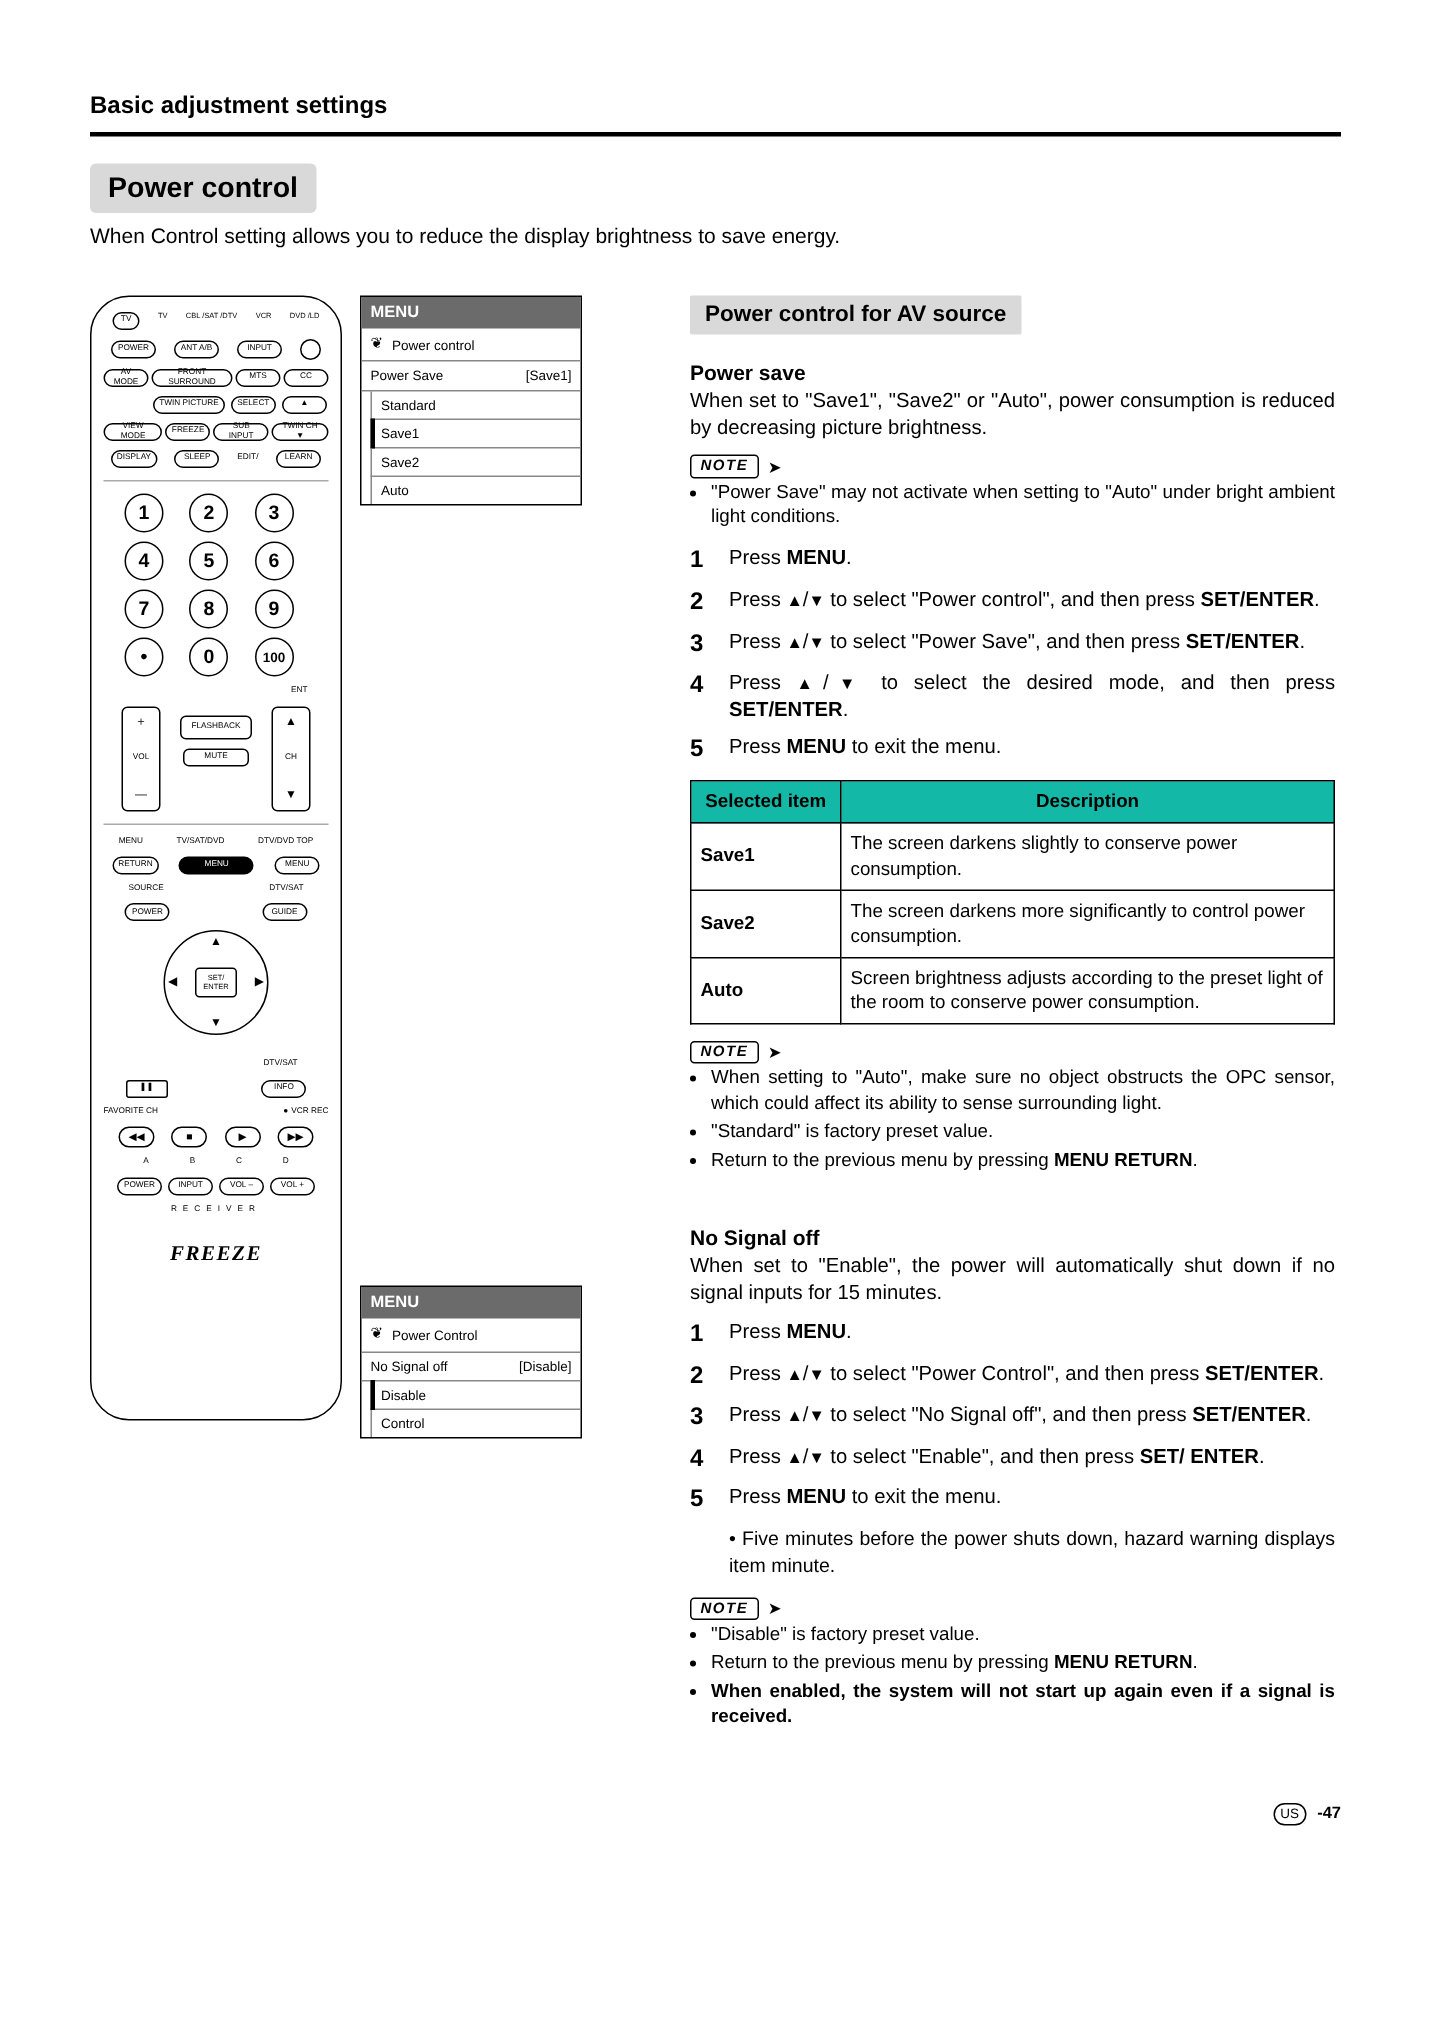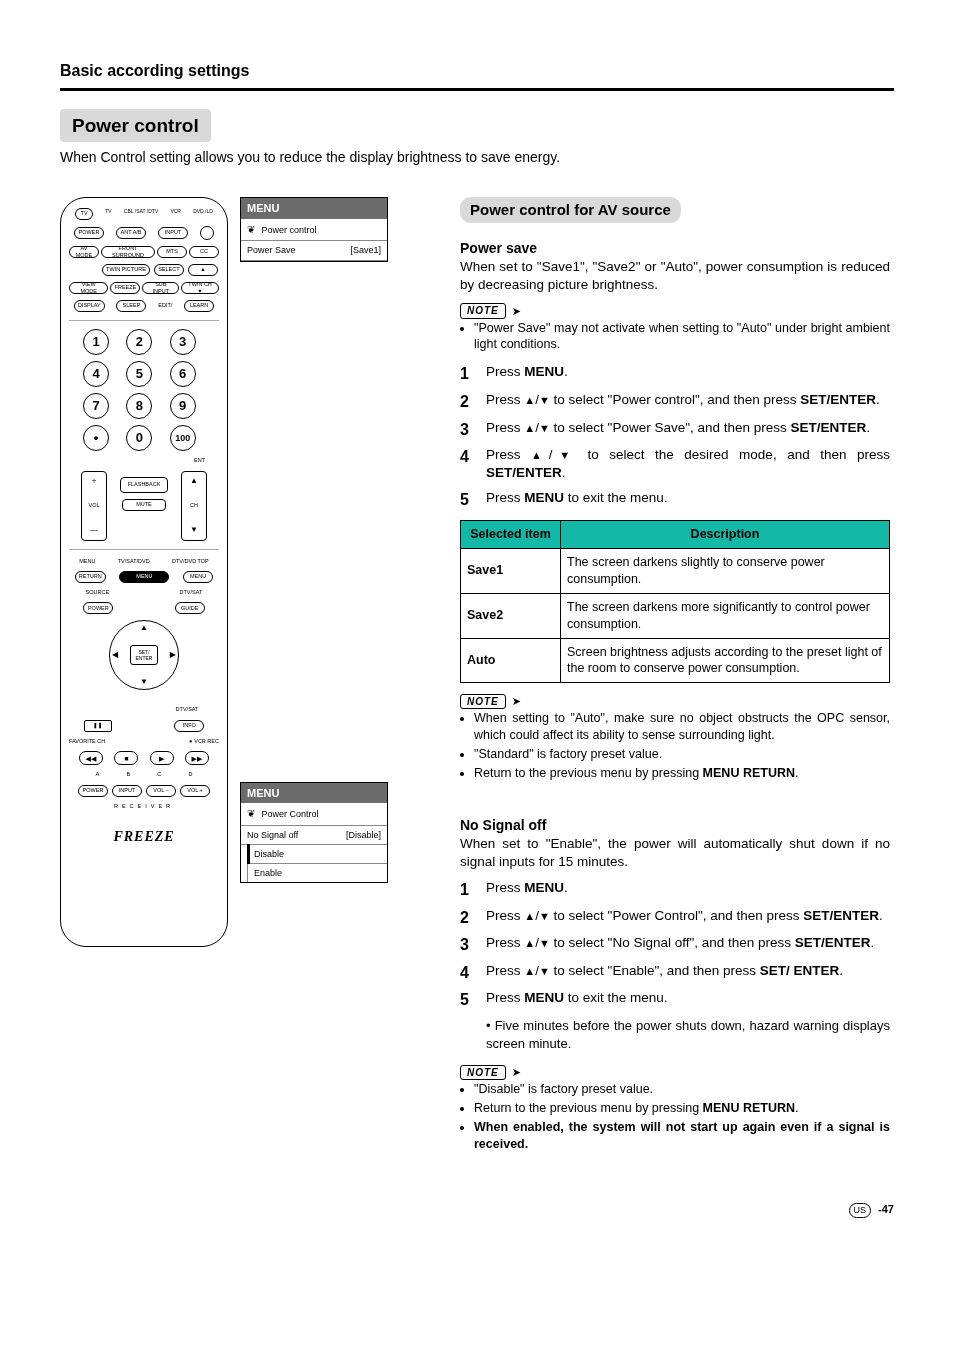--- a/index.html
+++ b/index.html
@@ -117,21 +117,21 @@
     left:-1px; top:-1px; bottom:-1px; width:3px;
     background:#000;
   }
   
   .sub-badge {
     display:inline-block;
     background:#d9d9d9;
     font-weight:bold;
     font-size:15px;
     padding:3px 10px;
-    border-radius:11px;
+    border-radius:1px;
     margin-bottom:8px;
   }
   .h4 { font-weight:bold; font-size:14px; margin-top:8px; }
   .para { font-size:13.5px; text-align:justify; margin-bottom:6px;}
   .note-label {
     display:inline-block;
     border:1px solid #000;
     border-radius:3px;
     padding:0 6px;
     font-size:10px;
@@ -184,21 +184,21 @@
     padding:0 4px;
     font-size:9px;
     margin-right:4px;
   }
 </style>
 </head>
 <body>
 
 
 
-<div class="section-header">Basic according settings</div>
+<div class="section-header">Basic adjustment settings</div>
 <hr class="thick-rule">
 
 <div class="title-badge">Power control</div>
 <div class="intro">When Control setting allows you to reduce the display brightness to save energy.</div>
 
 <div class="columns">
 
   <div class="left-col">
     <div class="remote-col">
       <div class="remote">
@@ -346,37 +346,43 @@
       <div class="osd">
         <div class="osd-header">MENU</div>
         <div class="osd-title-row">
           <span class="leaf">❦</span>
           <span>Power control</span>
         </div>
         <div class="osd-setting-row">
           <span>Power Save</span>
           <span>[Save1]</span>
         </div>
+        <div id="osd1-options">
+            <div class="osd-option">Standard</div>
+            <div class="osd-option selected">Save1</div>
+            <div class="osd-option">Save2</div>
+            <div class="osd-option">Auto</div>
+          </div>
       </div>
 
       <div style="height:480px"></div>
 
       <div class="osd">
         <div class="osd-header">MENU</div>
         <div class="osd-title-row">
           <span class="leaf">❦</span>
           <span>Power Control</span>
         </div>
         <div class="osd-setting-row">
           <span>No Signal off</span>
           <span>[Disable]</span>
         </div>
         <div id="osd2-options">
             <div class="osd-option selected">Disable</div>
-            <div class="osd-option">Enable</div>
+            <div class="osd-option">Control</div>
           </div>
       </div>
     </div>
   </div>
 
   <div class="right-col">
     <div class="sub-badge">Power control for AV source</div>
     <div class="h4">Power save</div>
     <div class="para">When set to "Save1", "Save2" or "Auto", power consumption is reduced by decreasing picture brightness.</div>
 
@@ -460,21 +466,21 @@
           <div class="body">Press <span class="arrow-glyph">▲</span>/<span class="arrow-glyph">▼</span> to select "No Signal off", and then press <span class="bold">SET/ENTER</span>.</div>
         </div>
         <div class="step">
           <div class="num">4</div>
           <div class="body">Press <span class="arrow-glyph">▲</span>/<span class="arrow-glyph">▼</span> to select "Enable", and then press <span class="bold">SET/ ENTER</span>.</div>
         </div>
         <div class="step">
           <div class="num">5</div>
           <div class="body">Press <span class="bold">MENU</span> to exit the menu.</div>
         </div>
-        <div class="sub-bullet">Five minutes before the power shuts down, hazard warning displays screen minute.</div>
+        <div class="sub-bullet">Five minutes before the power shuts down, hazard warning displays item minute.</div>
       </div>
 
     <div>
       <span class="note-label">NOTE</span><span class="note-arrow">➤</span>
     </div>
     <ul class="note-list" id="nosig-note">
         <li>"Disable" is factory preset value.</li>
         <li>Return to the previous menu by pressing <span class="bold">MENU RETURN</span>.</li>
         <li><span class="bold">When enabled, the system will not start up again even if a signal is received.</span></li>
       </ul>

